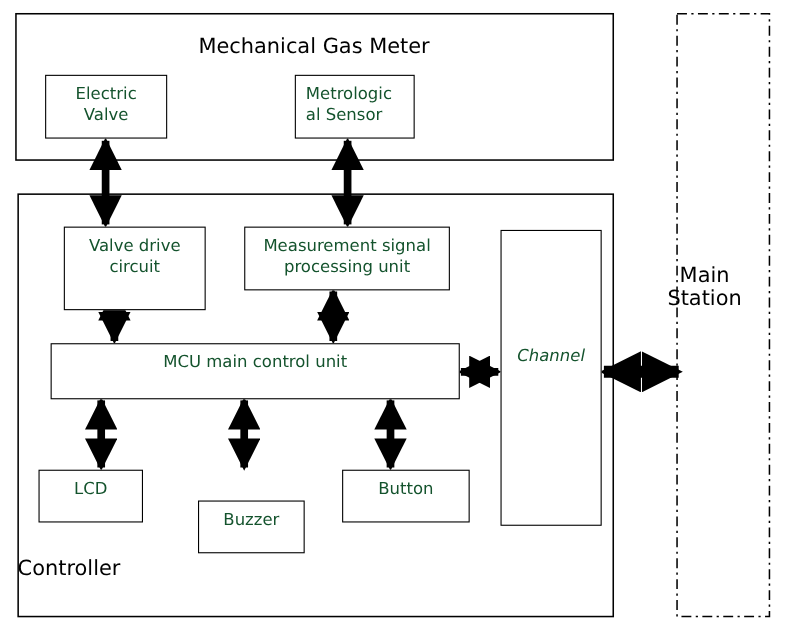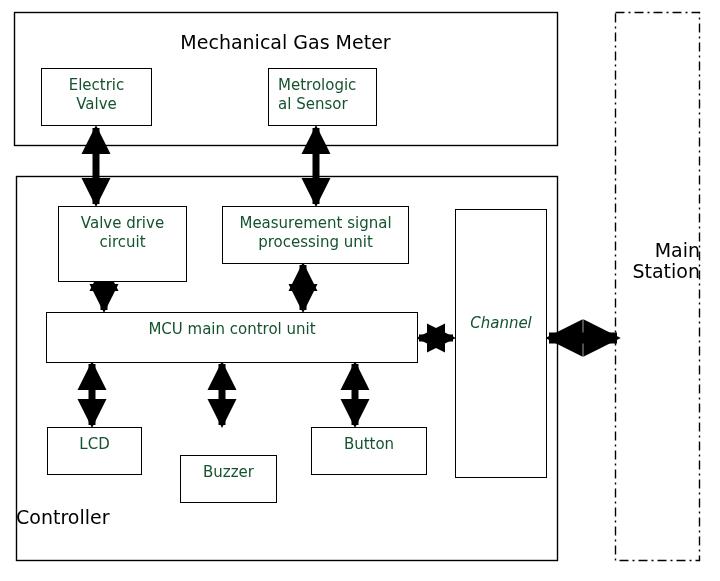--- a/index.html
+++ b/index.html
@@ -127,32 +127,32 @@
 
   <div class="nodebox" style="left:222px; top:206px; width:187px; height:58px;">
     <div class="nodelabel topalign">Measurement signal
 processing unit</div>
   </div>
 
   <div class="nodebox" style="left:46px; top:312px; width:372px; height:51px;">
     <div class="nodelabel topalign">MCU main control unit</div>
   </div>
 
-  <div class="nodebox" style="left:47px; top:427px; width:95px; height:48px;">
+  <div class="nodebox" style="left:35px; top:427px; width:95px; height:48px;">
     <div class="nodelabel topalign">LCD</div>
   </div>
 
   <div class="nodebox" style="left:180px; top:427px; width:97px; height:48px;margin-top:28px;">
     <div class="nodelabel topalign">Buzzer</div>
   </div>
 
   <div class="nodebox" style="left:311px; top:427px; width:116px; height:48px;">
     <div class="nodelabel topalign">Button</div>
   </div>
 
   <div class="nodebox" style="left:455px; top:209px; width:92px; height:269px;">
     <div class="nodelabel" style="top:104px;font-style:italic;">Channel</div>
   </div>
 
-  <div class="grouplabel" style="left:615px; width:85px; top:240px; text-align:right; white-space:pre-line; line-height:21px;">Main
+  <div class="grouplabel" style="left:598px; width:85px; top:240px; text-align:center; white-space:pre-line; line-height:21px;">Main
 Station</div>
 
 </div>
 
 </body></html>

